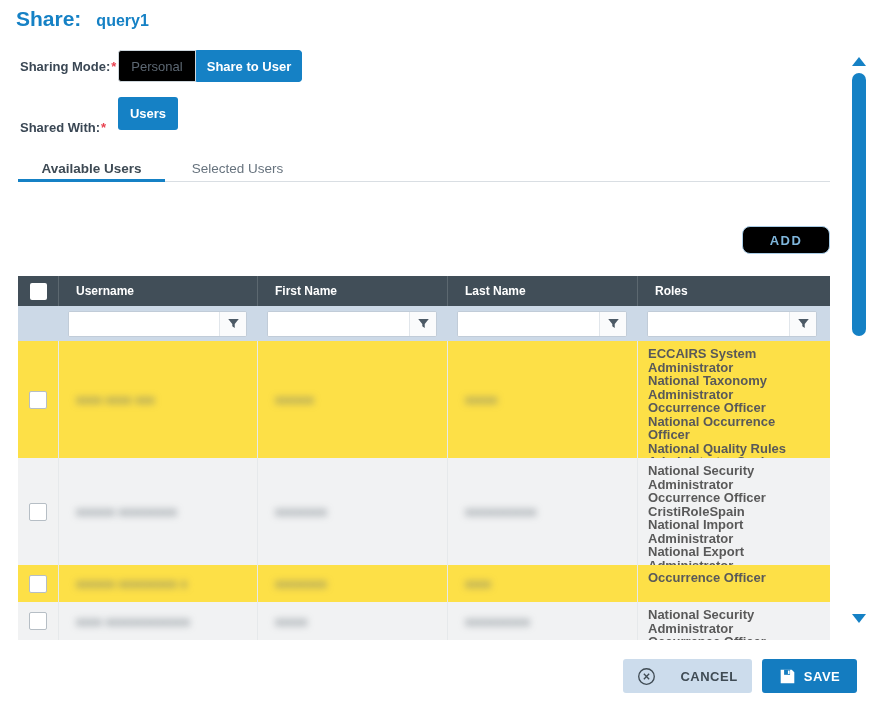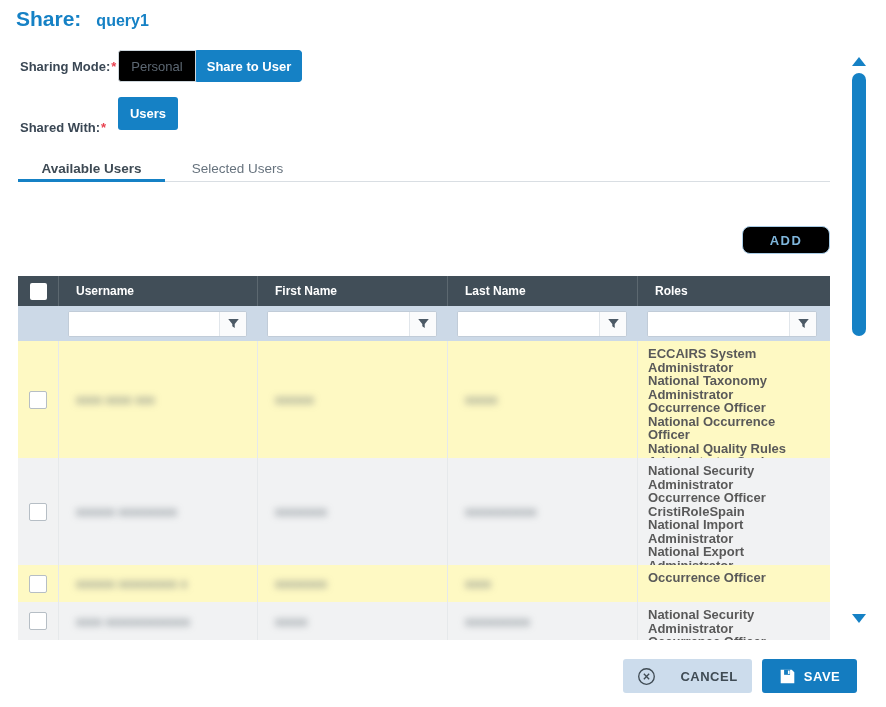--- a/index.html
+++ b/index.html
@@ -54,21 +54,21 @@
   .finput { flex:1; border:none; outline:none; min-width:0; padding:0 6px; font-size:13px; font-family:"Liberation Sans",sans-serif; color:#414e58; }
   .fbtn { width:27px; background:#fafbfc; border:none; border-left:1px solid #e1e6eb; display:flex;
     align-items:center; justify-content:center; cursor:pointer; }
 
   .col-check { width:40px; }
   .col-1 { width:199px; }
   .col-2 { width:190px; }
   .col-3 { width:190px; }
   .col-4 { width:190px; }
 
-  .trow { display:flex; background:#fef9c3; overflow:hidden; }
+  .trow { display:flex; background:#fde047; overflow:hidden; }
   .trow.shaded { background:#f1f2f3; }
   .trow:nth-child(1) { height:117px; }
   .trow:nth-child(2) { height:107px; }
   .trow:nth-child(3) { height:37px; }
   .trow:nth-child(4) { height:38px; }
   .td { overflow:hidden; }
   .trow .td + .td { border-left:1px solid #e6e9eb; }
   .cc { display:flex; align-items:center; justify-content:center; }
   .rcheck { width:18px; height:18px; background:#fff; border:1px solid #b6bec5; border-radius:2px; cursor:pointer; }
   .namecell { display:flex; align-items:center; padding-left:17px; }

